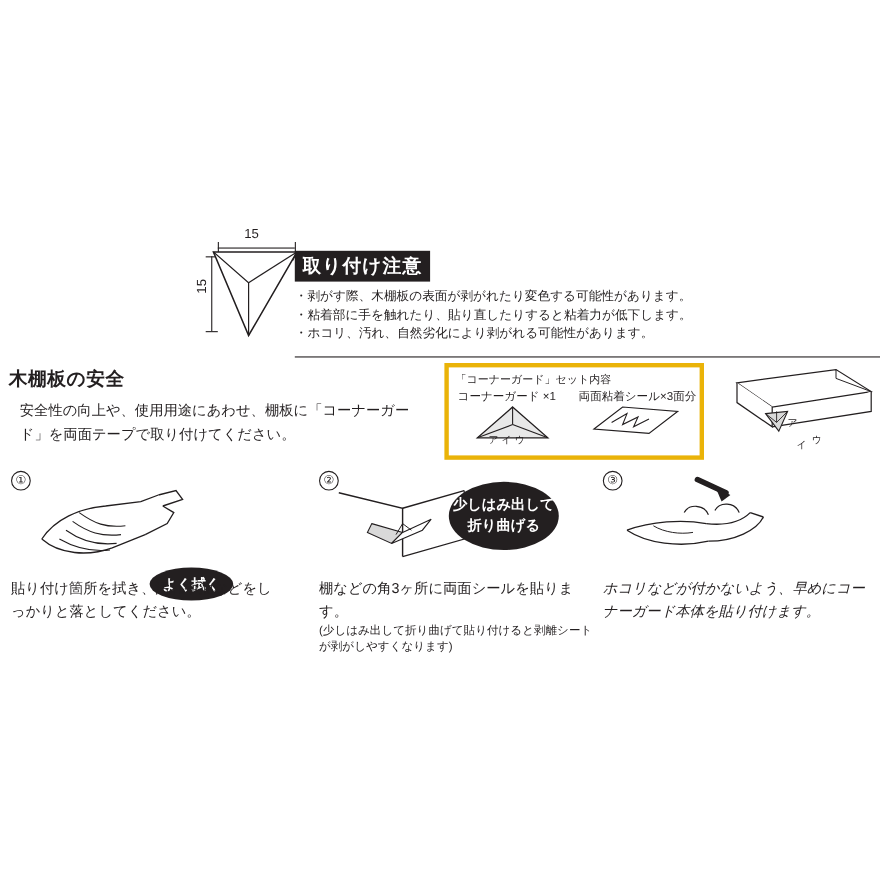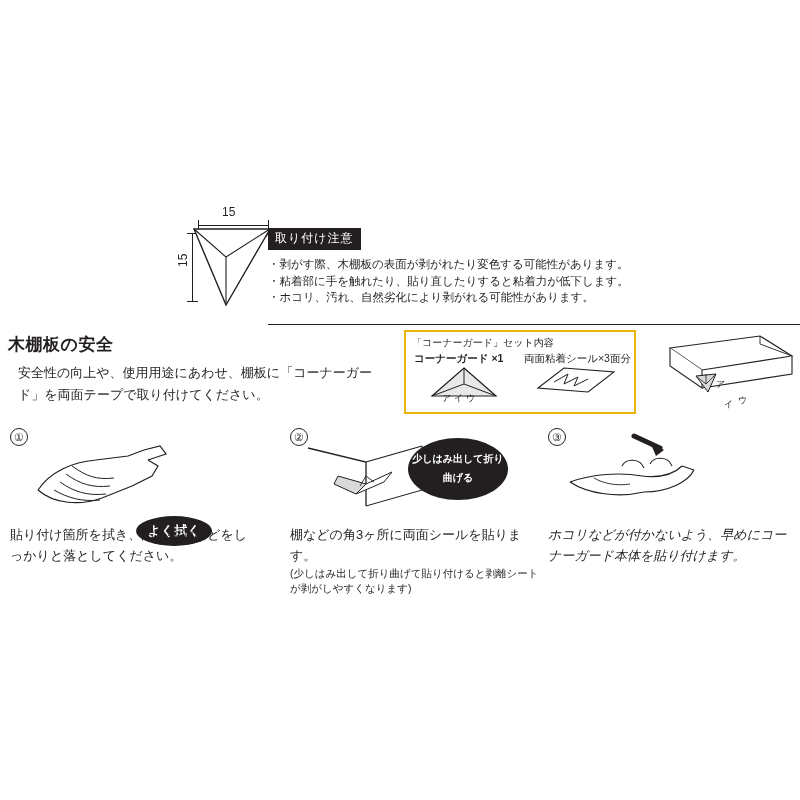--- a/index.html
+++ b/index.html
@@ -31,21 +31,21 @@
   .dim-side-tick-b{position:absolute;left:9px;top:96px;width:11px;height:1px;background:#231f20;}
 
   .guard-svg{position:absolute;left:14px;top:22px;}
 
   
   .caution{
     position:absolute;left:268px;top:228px;width:356px;
   }
   .caution-title{
     display:inline-block;background:#231f20;color:#ffffff;
-    font-size:12px;font-weight:normal;padding:2px 7px 3px 7px;letter-spacing:1px;
+    font-size:17px;font-weight:bold;padding:2px 7px 3px 7px;letter-spacing:1px;
   }
   .caution-list{margin:6px 0 0 0;padding:0;list-style:none;}
   .caution-list li{
     font-size:11.5px;line-height:16.5px;color:#231f20;white-space:nowrap;
   }
   .caution-rule{
     position:absolute;left:268px;top:324px;width:533px;height:1px;background:#231f20;
   }
 
   
@@ -54,24 +54,24 @@
     letter-spacing:0.5px;
   }
   .sec-intro{
     position:absolute;left:18px;top:362px;width:372px;
     font-size:13px;line-height:22px;color:#231f20;
   }
 
   
   .setbox{
     position:absolute;left:404px;top:330px;width:228px;height:80px;
-    border:2px solid #eab308;background:#ffffff;
+    border:4px solid #eab308;background:#ffffff;
   }
   .setbox-title{position:absolute;left:6px;top:4px;font-size:10px;color:#231f20;}
-  .setbox-col1{position:absolute;left:8px;top:20px;font-size:10.5px;font-weight:bold;color:#231f20;}
+  .setbox-col1{position:absolute;left:8px;top:20px;font-size:10.5px;font-weight:normal;color:#231f20;}
   .setbox-col2{position:absolute;left:118px;top:20px;font-size:10.5px;color:#231f20;}
 
   .guard-ico{position:absolute;left:22px;top:34px;}
   .seal-ico{position:absolute;left:128px;top:34px;}
 
   .ab-a{position:absolute;left:36px;top:60px;font-size:9px;}
   .ab-i{position:absolute;left:48px;top:60px;font-size:9px;}
   .ab-u{position:absolute;left:60px;top:60px;font-size:9px;}
 
   
@@ -97,21 +97,21 @@
   .art{position:relative;height:92px;}
 
   .callout{
     position:absolute;background:#231f20;color:#ffffff;border-radius:50%;
     font-weight:bold;text-align:center;
   }
   .callout1{
     left:126px;top:48px;width:76px;height:30px;font-size:13px;line-height:30px;margin-top:40px;
   }
   .callout2{
-    left:118px;top:10px;width:100px;height:62px;font-size:10px;line-height:19px;
+    left:118px;top:10px;width:100px;height:62px;font-size:13px;line-height:19px;
     padding-top:11px;box-sizing:border-box;
   }
 
   .txt1{position:absolute;left:0px;top:96px;width:238px;}
   .txt2{position:absolute;left:0px;top:96px;width:250px;}
   .txt3{position:absolute;left:0px;top:96px;width:245px;font-style:italic;}
 </style>
 </head>
 <body>
 

